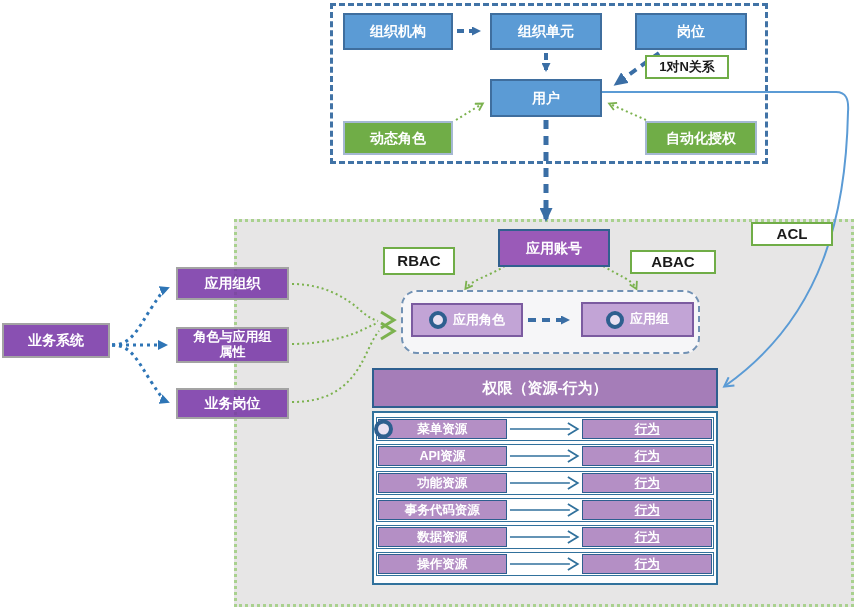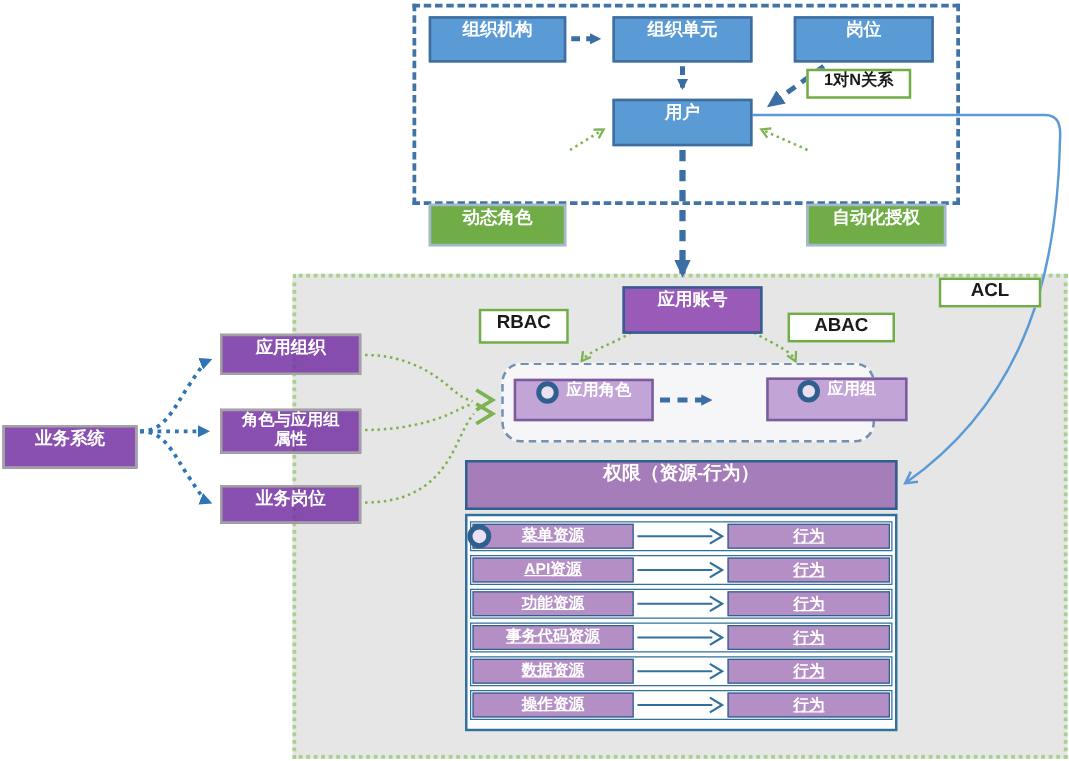--- a/index.html
+++ b/index.html
@@ -2,25 +2,25 @@
 <html><head>
 <meta charset="utf-8">
 <style>
   html,body{margin:0;padding:0;background:#ffffff;}
   #canvas{
     position:relative;width:855px;height:609px;background:#ffffff;overflow:hidden;
     font-family:"Liberation Sans","DejaVu Sans",sans-serif;
   }
   .abs{position:absolute;box-sizing:border-box;}
   .box{
-    position:absolute;box-sizing:border-box;display:flex;justify-content:center;
+    position:absolute;box-sizing:border-box;display:flex;align-items:center;justify-content:center;
     font-weight:bold;color:#ffffff;text-align:center;line-height:1.15;
   }
   .blue-box{background:#5b9bd5;border:2px solid #3f6e9e;font-size:14px;}
-  .green-box{background:#70ad47;border:2px solid #a5b8d2;font-size:14px;margin-top:42px;}
+  .green-box{background:#70ad47;border:2px solid #a5b8d2;font-size:14px;}
   .white-green{background:#ffffff;border:2px solid #70ad47;color:#1a1a1a;font-size:14px;}
   .purple-dark{background:rgba(118,51,165,0.86);border:2px solid #a3a3a3;font-size:14px;}
   .purple-mid{background:#9a5ab8;border:2px solid #31608f;font-size:14px;}
   .purple-light{background:#c2a4d6;border:2px solid #7b5ba0;font-size:13px;gap:6px;}
   .top-container{
     left:330px;top:3px;width:438px;height:161px;background:#ffffff;
     border:3px dashed #4173a6;z-index:1;
   }
   .gray-container{
     left:234px;top:219px;width:620px;height:388px;background:#e7e6e6;
@@ -42,23 +42,22 @@
   .perm-body{
     left:372px;top:411px;width:346px;height:174px;background:#fdfdfe;
     border:2px solid #31719c;z-index:3;padding:2px 1px;
   }
   .perm-row{
     position:relative;display:flex;align-items:center;height:24px;margin:2px 1px 3px 1px;
     background:#ffffff;border:1px solid #31719c;box-sizing:border-box;
   }
   .res-box{
     position:relative;margin-left:1px;width:131px;height:20px;background:#b48fc5;border:1.5px solid #2e5f8f;
-    display:flex;align-items:flex-start;justify-content:center;color:#fff;font-weight:bold;font-size:12.5px;
+    display:flex;align-items:center;justify-content:center;color:#fff;font-weight:bold;font-size:12.5px;
     box-sizing:border-box;
-    text-decoration:underline;
   }
   .act-box{
     margin-right:1px;width:132px;height:20px;background:#b48fc5;border:1.5px solid #2e5f8f;
     display:flex;align-items:center;justify-content:center;color:#fff;font-weight:bold;font-size:12.5px;
     box-sizing:border-box;
     text-decoration:underline;
   }
   .row-arrow{flex:1 1 auto;height:24px;}
   .row1-circle{
     position:absolute;left:-3px;top:50%;transform:translateY(-50%);
@@ -136,21 +135,21 @@
   <div class="box blue-box" style="left:490px;top:79px;width:112px;height:38px;z-index:10;">
     <span>用户</span>
   </div>
   <div class="box green-box" style="left:343px;top:121px;width:110px;height:34px;z-index:10;">
     <span>动态角色</span>
   </div>
   <div class="box green-box" style="left:645px;top:121px;width:112px;height:34px;z-index:10;">
     <span>自动化授权</span>
   </div>
 
-  <div class="box purple-dark" style="left:2px;top:340px;width:108px;height:35px;z-index:10;">
+  <div class="box purple-dark" style="left:2px;top:323px;width:108px;height:35px;z-index:10;">
     <span>业务系统</span>
   </div>
   <div class="box purple-dark" style="left:176px;top:267px;width:113px;height:33px;z-index:10;">
     <span>应用组织</span>
   </div>
   <div class="box purple-dark two-line" style="left:176px;top:327px;width:113px;height:36px;font-size:13px;z-index:10;">
     <div>
       <span>角色与应用组</span>
       <span>属性</span>
     </div>
@@ -169,21 +168,21 @@
     <span>ABAC</span>
   </div>
   <div class="box white-green" style="left:739px;top:222px;width:82px;height:24px;font-size:15px;z-index:10;margin-left:12px;">
     <span>ACL</span>
   </div>
 
   <div class="box purple-light" style="left:411px;top:303px;width:112px;height:34px;z-index:10;">
     <span class="circle-marker"></span>
     <span>应用角色</span>
   </div>
-  <div class="box purple-light" style="left:581px;top:302px;width:113px;height:35px;z-index:10;margin-left:32px;">
+  <div class="box purple-light" style="left:581px;top:302px;width:113px;height:35px;z-index:10;">
     <span class="circle-marker"></span>
     <span>应用组</span>
   </div>
 
   <div class="box perm-header">
     <span>权限（资源-行为）</span>
   </div>
   <div class="abs perm-body">
 
     <div class="perm-row">

